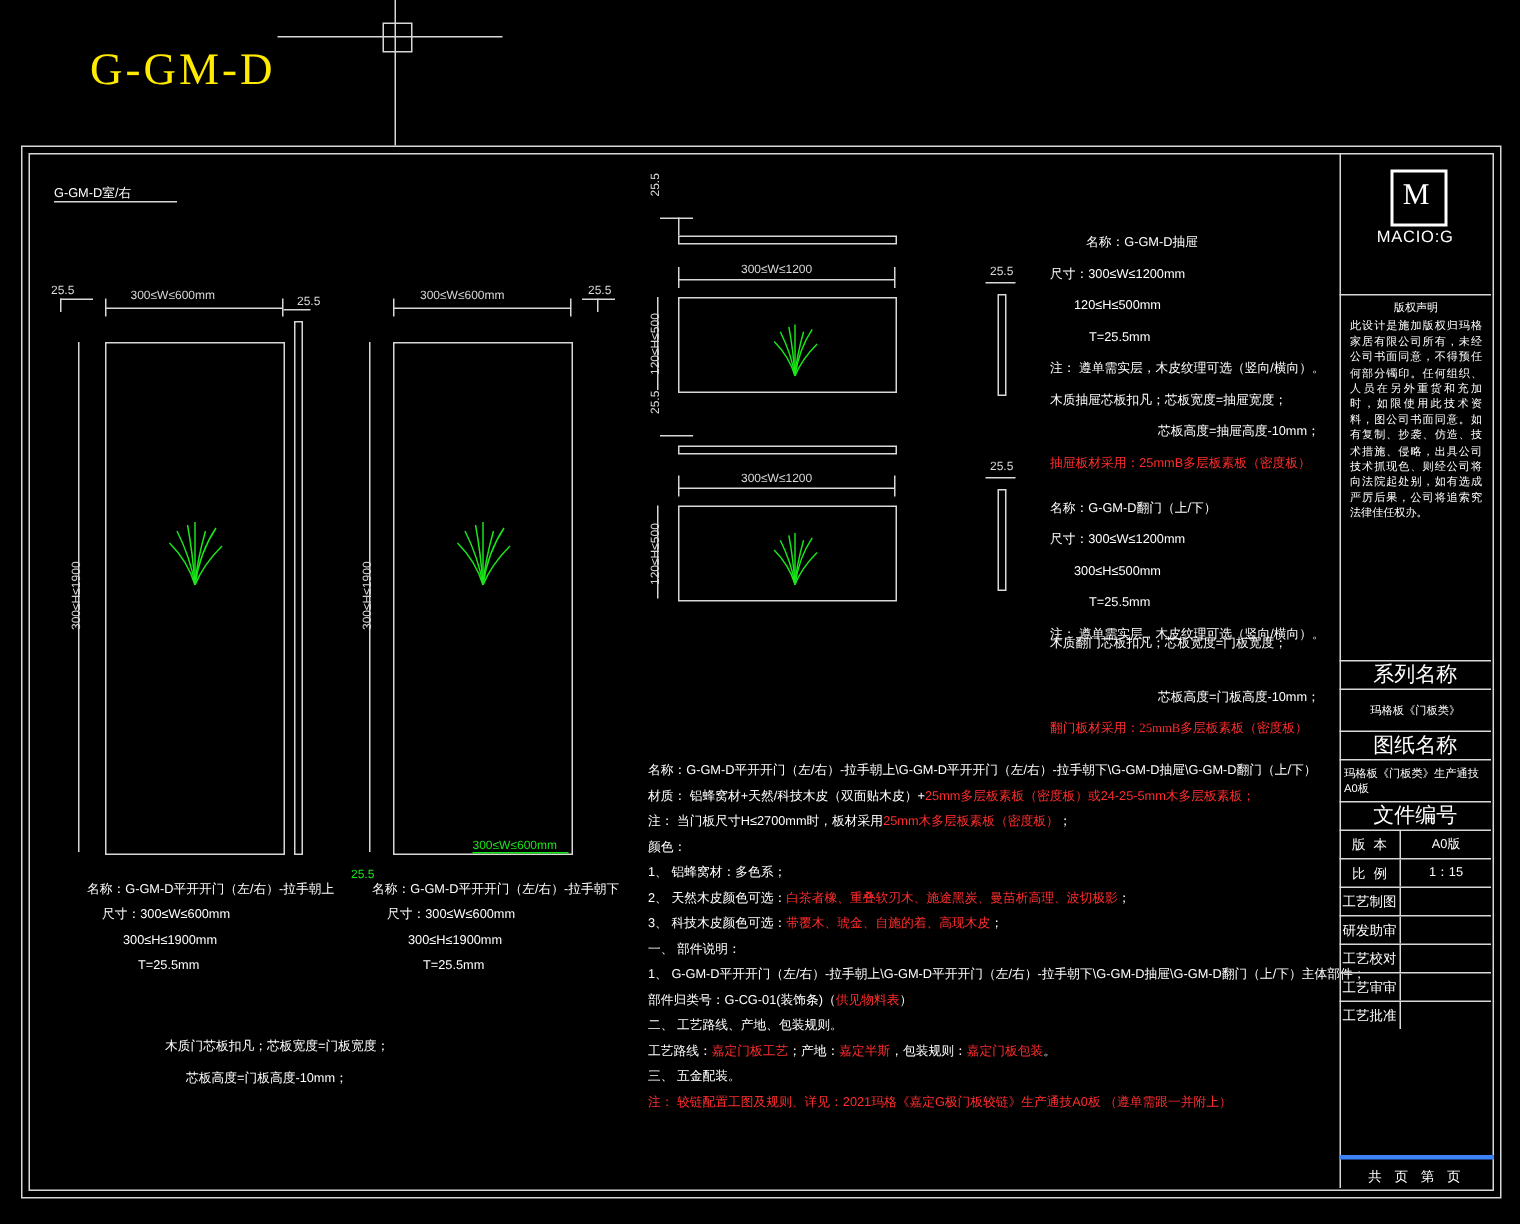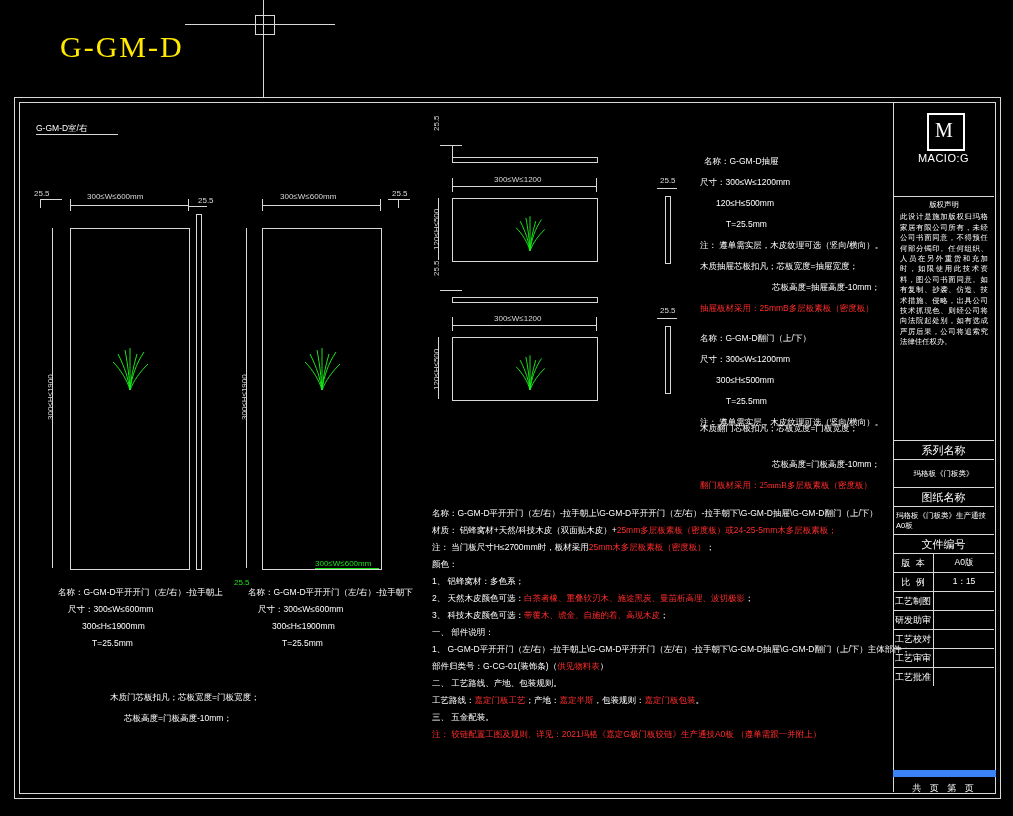--- a/index.html
+++ b/index.html
@@ -30,42 +30,42 @@
 
   .tb-legal{position:absolute;left:900px;top:200px;width:88px;font-size:7.4px;line-height:10.4px;
     text-align:justify;color:#fff;}
   .tb-legal .lead{text-align:center;display:block;margin-bottom:2px;}
 
   
   .tbl{position:absolute;left:893px;top:440px;width:101px;}
   .tbl .r{display:flex;border-top:1px solid #d8d8d8;min-height:18px;align-items:center;}
   .tbl .r .c1{width:40px;text-align:center;font-size:9px;border-right:1px solid #d8d8d8;align-self:stretch;display:flex;align-items:center;justify-content:center;font-family:Liberation Mono, monospace;}
   .tbl .r .c2{flex:1;text-align:center;font-size:8.5px;display:flex;align-items:center;justify-content:center;}
-  .tbl .rfull{display:flex;border-top:1px solid #d8d8d8;min-height:18px;align-items:center;justify-content:center;font-size:11px;}
+  .tbl .rfull{display:flex;border-top:1px solid #d8d8d8;min-height:18px;align-items:center;justify-content:center;font-size:14px;}
   .tbl .tall{min-height:28px;font-size:7.5px;line-height:1.3;padding:2px 3px;box-sizing:border-box;}
 
   
   .ln{position:absolute;background:#d8d8d8;}
   .rect{position:absolute;border:1px solid #d8d8d8;}
   .dimtxt{position:absolute;font-size:8px;color:#d8d8d8;white-space:nowrap;}
   .label{position:absolute;font-size:8.5px;color:#fff;white-space:nowrap;}
   .red{color:#ff2d2d;}
   .green{color:#19e619;}
 
   
   .grain{position:absolute;}
 
   
   .hdr-ul{position:absolute;background:#d8d8d8;height:1px;}
 
   
   .notes{position:absolute;font-size:8.5px;line-height:17px;color:#fff;white-space:nowrap;}
 
   
-  .pagerow{position:absolute;left:893px;top:770px;width:103px;height:22px;border-top:7px solid #3b82f6;
+  .pagerow{position:absolute;left:893px;top:770px;width:103px;height:22px;border-top:3px solid #3b82f6;
     display:flex;align-items:center;justify-content:center;font-size:9px;letter-spacing:3px;}
 </style>
 </head>
 <body>
 
 <div class="root">
 
   <div class="title-main">G-GM-D</div>
   <div class="reg-h"></div>
   <div class="reg-v"></div>
@@ -191,21 +191,21 @@
   </svg>
 
   <div class="rect" style="left:665px;top:196px;width:4px;height:66px;"></div>
   <div class="ln" style="left:657px;top:188px;width:20px;height:1px;"></div>
   <div class="dimtxt" style="left:660px;top:176px;">25.5</div>
 
   <div class="rect" style="left:665px;top:326px;width:4px;height:66px;"></div>
   <div class="ln" style="left:657px;top:318px;width:20px;height:1px;"></div>
   <div class="dimtxt" style="left:660px;top:306px;">25.5</div>
 
-  <div class="label" style="left:704px;top:156px;">名称：G-GM-D抽屉</div>
+  <div class="label" style="left:724px;top:156px;">名称：G-GM-D抽屉</div>
   <div class="label" style="left:700px;top:177px;">尺寸：300≤W≤1200mm</div>
   <div class="label" style="left:716px;top:198px;">120≤H≤500mm</div>
   <div class="label" style="left:726px;top:219px;">T=25.5mm</div>
   <div class="label" style="left:700px;top:240px;">注： 遵单需实层，木皮纹理可选（竖向/横向）。</div>
   <div class="label" style="left:700px;top:261px;">木质抽屉芯板扣凡；芯板宽度=抽屉宽度；</div>
   <div class="label" style="left:772px;top:282px;">芯板高度=抽屉高度-10mm；</div>
   <div class="label red" style="left:700px;top:303px;">抽屉板材采用：25mmB多层板素板（密度板）</div>
 
   <div class="label" style="left:700px;top:333px;">名称：G-GM-D翻门（上/下）</div>
   <div class="label" style="left:700px;top:354px;">尺寸：300≤W≤1200mm</div>

